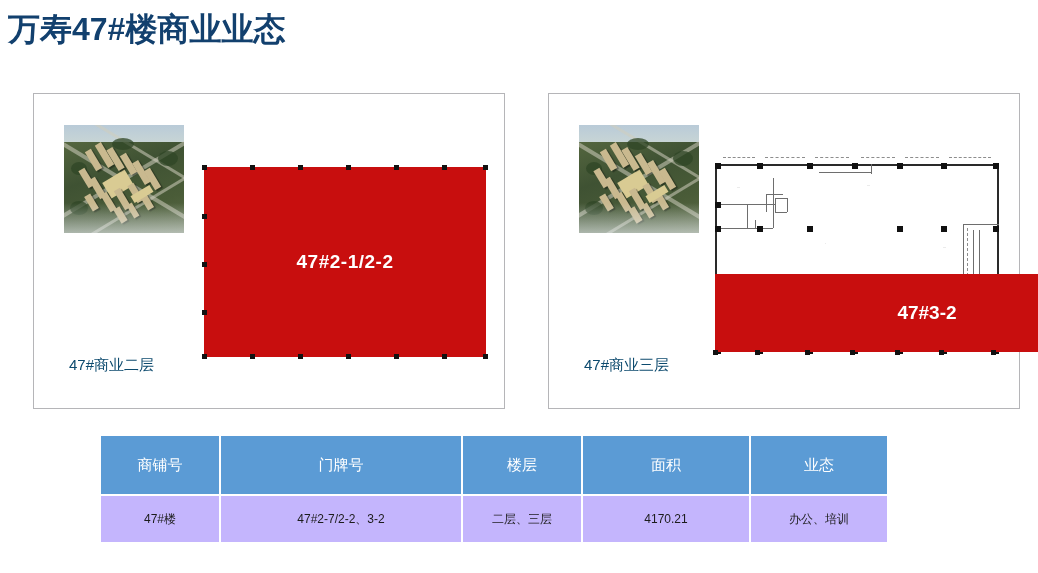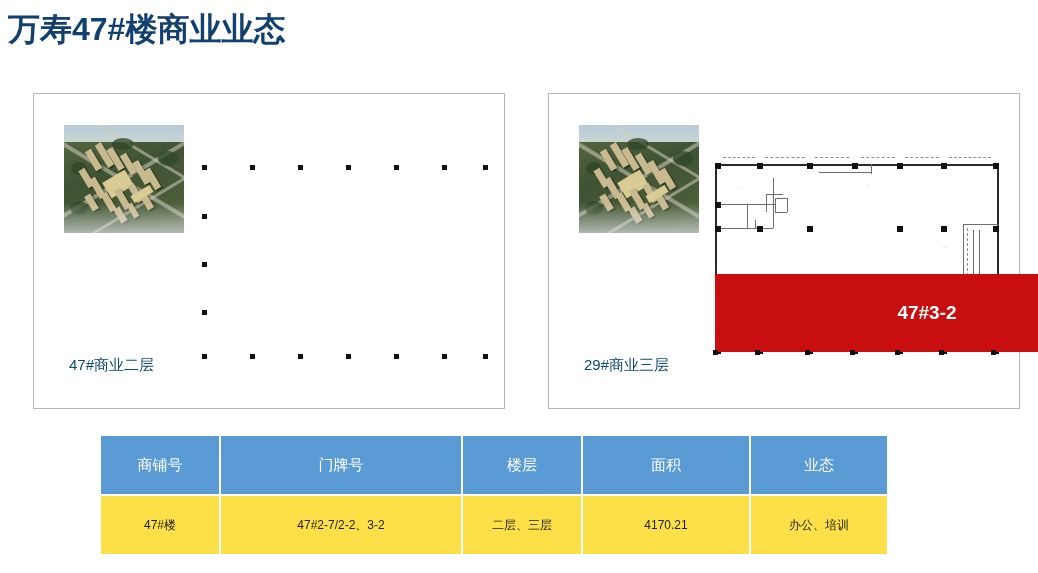--- a/index.html
+++ b/index.html
@@ -179,27 +179,27 @@
     background: #5B9BD5;
     color: #ffffff;
     font-size: 15px;
     font-weight: normal;
     height: 58px;
     vertical-align: middle;
     text-align: center;
     padding: 0;
   }
   #info-table td {
-    background: #fde047;
+    background: #c4b5fd;
     color: #1c1c1c;
     font-size: 12px;
     height: 26px;
     vertical-align: middle;
     text-align: center;
-    padding: 16px;
+    padding: 10px;
   }
   .col-shop  { width: 118px; }
   .col-door  { width: 240px; }
   .col-floor { width: 118px; }
   .col-area  { width: 166px; }
   .col-type  { width: 136px; }
 </style>
 </head>
 <body>
 
@@ -231,20 +231,23 @@
     <div class="block" style="left:46%;top:58%;width:7px;height:22px;"></div>
     <div class="block" style="left:57%;top:54%;width:7px;height:20px;"></div>
     <div class="block" style="left:66%;top:62%;width:7px;height:18px;"></div>
     <div class="block" style="left:20%;top:64%;width:7px;height:17px;"></div>
     <div class="block" style="left:44%;top:76%;width:7px;height:16px;"></div>
     <div class="block" style="left:55%;top:72%;width:6px;height:15px;"></div>
     <div class="plaza" style="left:56%;top:60%;width:22px;height:8px;"></div>
     <div class="haze"></div>
   </div>
 
+  <div class="redzone" id="zone-floor2" style="left:170px; top:73px; width:282px; height:190px;">
+    <span>47#2-1/2-2</span>
+  </div>
 
   <div class="handle" style="left:168px; top:71px;"></div>
   <div class="handle" style="left:216px; top:71px;"></div>
   <div class="handle" style="left:264px; top:71px;"></div>
   <div class="handle" style="left:312px; top:71px;"></div>
   <div class="handle" style="left:360px; top:71px;"></div>
   <div class="handle" style="left:408px; top:71px;"></div>
   <div class="handle" style="left:449px; top:71px;"></div>
   <div class="handle" style="left:168px; top:120px;"></div>
   <div class="handle" style="left:168px; top:168px;"></div>
@@ -367,21 +370,21 @@
 
     <div class="handle" style="left:-2px;  top:186px;"></div>
     <div class="handle" style="left:40px;  top:186px;"></div>
     <div class="handle" style="left:90px;  top:186px;"></div>
     <div class="handle" style="left:135px; top:186px;"></div>
     <div class="handle" style="left:180px; top:186px;"></div>
     <div class="handle" style="left:224px; top:186px;"></div>
     <div class="handle" style="left:276px; top:186px;"></div>
   </div>
 
-  <div class="caption" style="left:35px; top:262px;">29#商业三层</div>
+  <div class="caption" style="left:35px; top:262px;">47#商业三层</div>
 </div>
 
 <table id="info-table">
   <colgroup>
     <col class="col-shop">
       <col class="col-door">
       <col class="col-floor">
     <col class="col-area">
       <col class="col-type">
   </colgroup>

